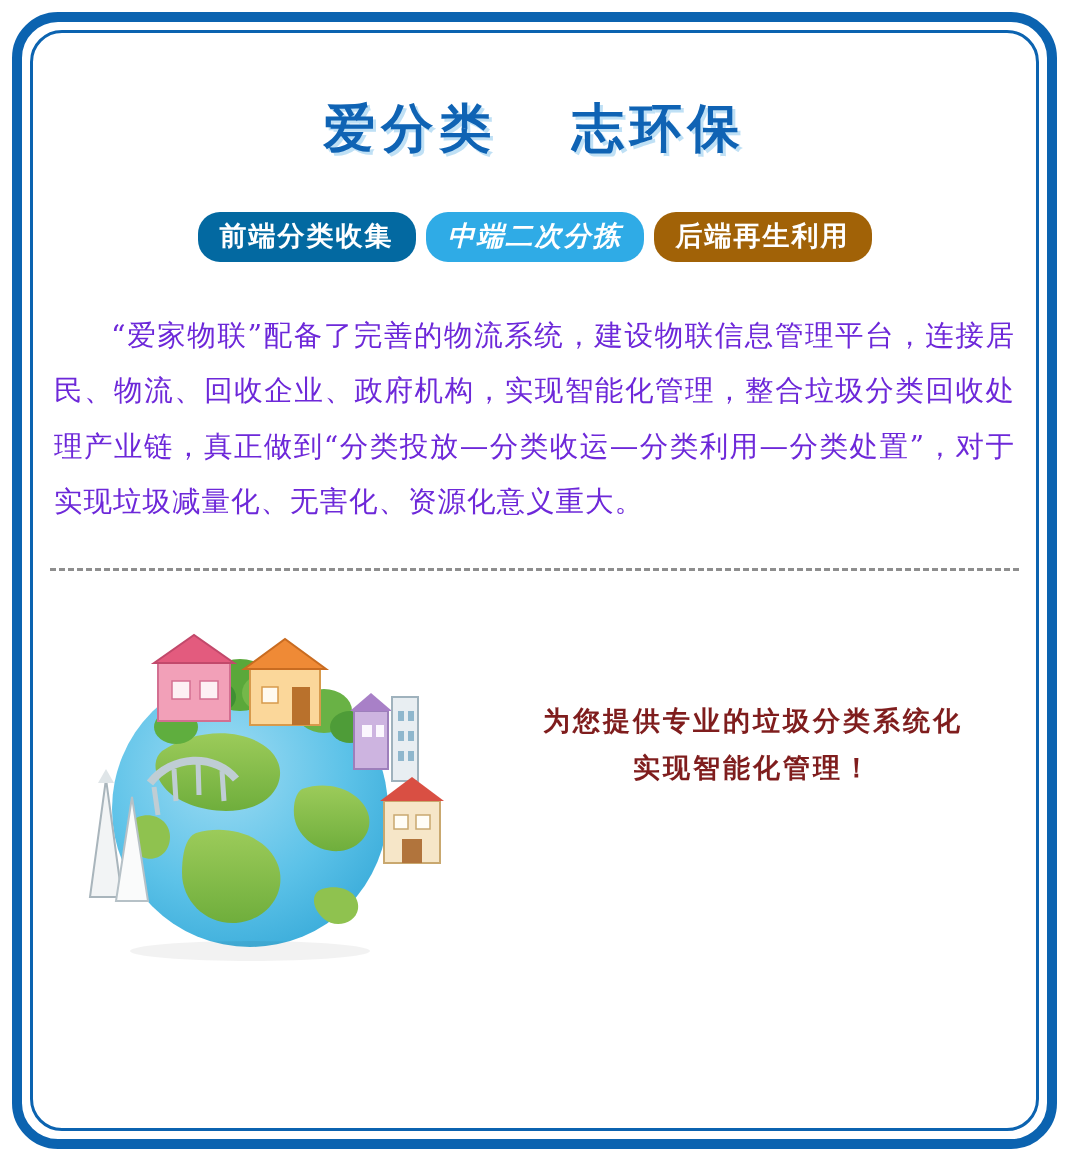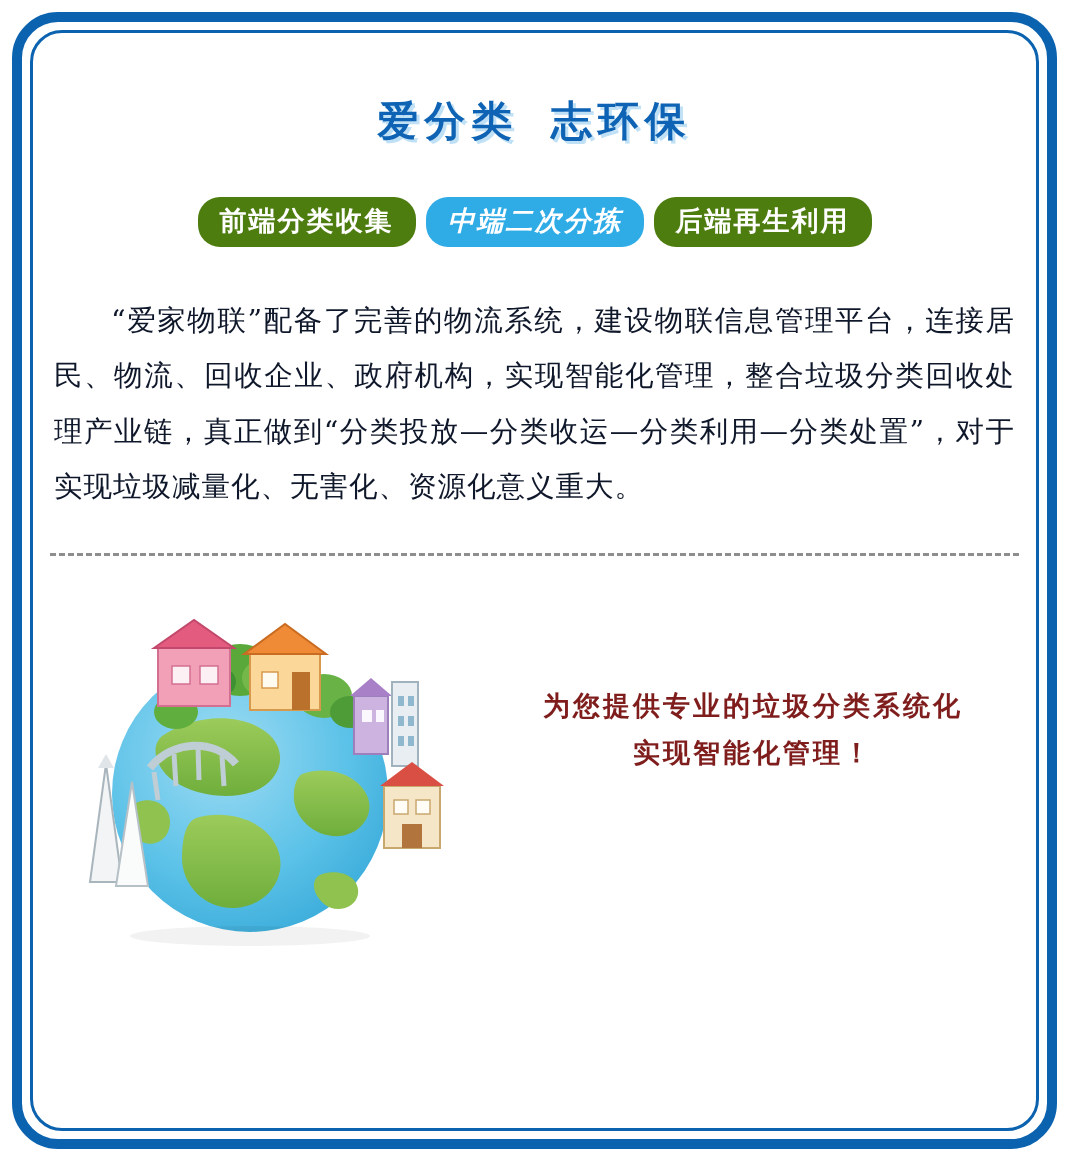--- a/index.html
+++ b/index.html
@@ -49,22 +49,22 @@
     left: 46px;
     top: 46px;
     width: 977px;
     height: 1069px;
   }
 
   
   .title {
     text-align: center;
     margin-top: 48px;
-    font-family: Liberation Serif, serif;
-    font-size: 41px;
+    font-family: Liberation Mono, monospace;
+    font-size: 52px;
     font-weight: bold;
     letter-spacing: 6px;
     color: #0f63b4;
     text-shadow: 3px 3px 0 #bfe0f5;
     white-space: pre;
   }
 
   
   .tags {
     display: flex;
@@ -77,31 +77,31 @@
     border-radius: 22px;
     padding: 9px 22px 11px 22px;
     font-size: 27px;
     font-weight: bold;
     color: #ffffff;
     letter-spacing: 2px;
     font-family: "DejaVu Sans", "Liberation Sans", sans-serif;
     line-height: 1.1;
     white-space: nowrap;
   }
-  .tag--orange { background: #4d7c0f; }
+  .tag--orange { background: #0369a1; }
   .tag--lightblue { background: #2fabe6; font-style: italic; }
-  .tag--blue { background: #4d7c0f; }
+  .tag--blue { background: #a16207; }
 
   
   .body-text {
     margin: 46px 8px 0 8px;
     font-family: "DejaVu Serif", "Liberation Serif", serif;
     font-size: 28.5px;
     line-height: 1.95;
-    color: #0f172a;
+    color: #6d28d9;
     text-align: justify;
     text-indent: 2em;
     letter-spacing: 1px;
   }
 
   
   .divider {
     margin: 38px 4px 0 4px;
     height: 0;
     border-top: 3px dashed #8e8e8e;

